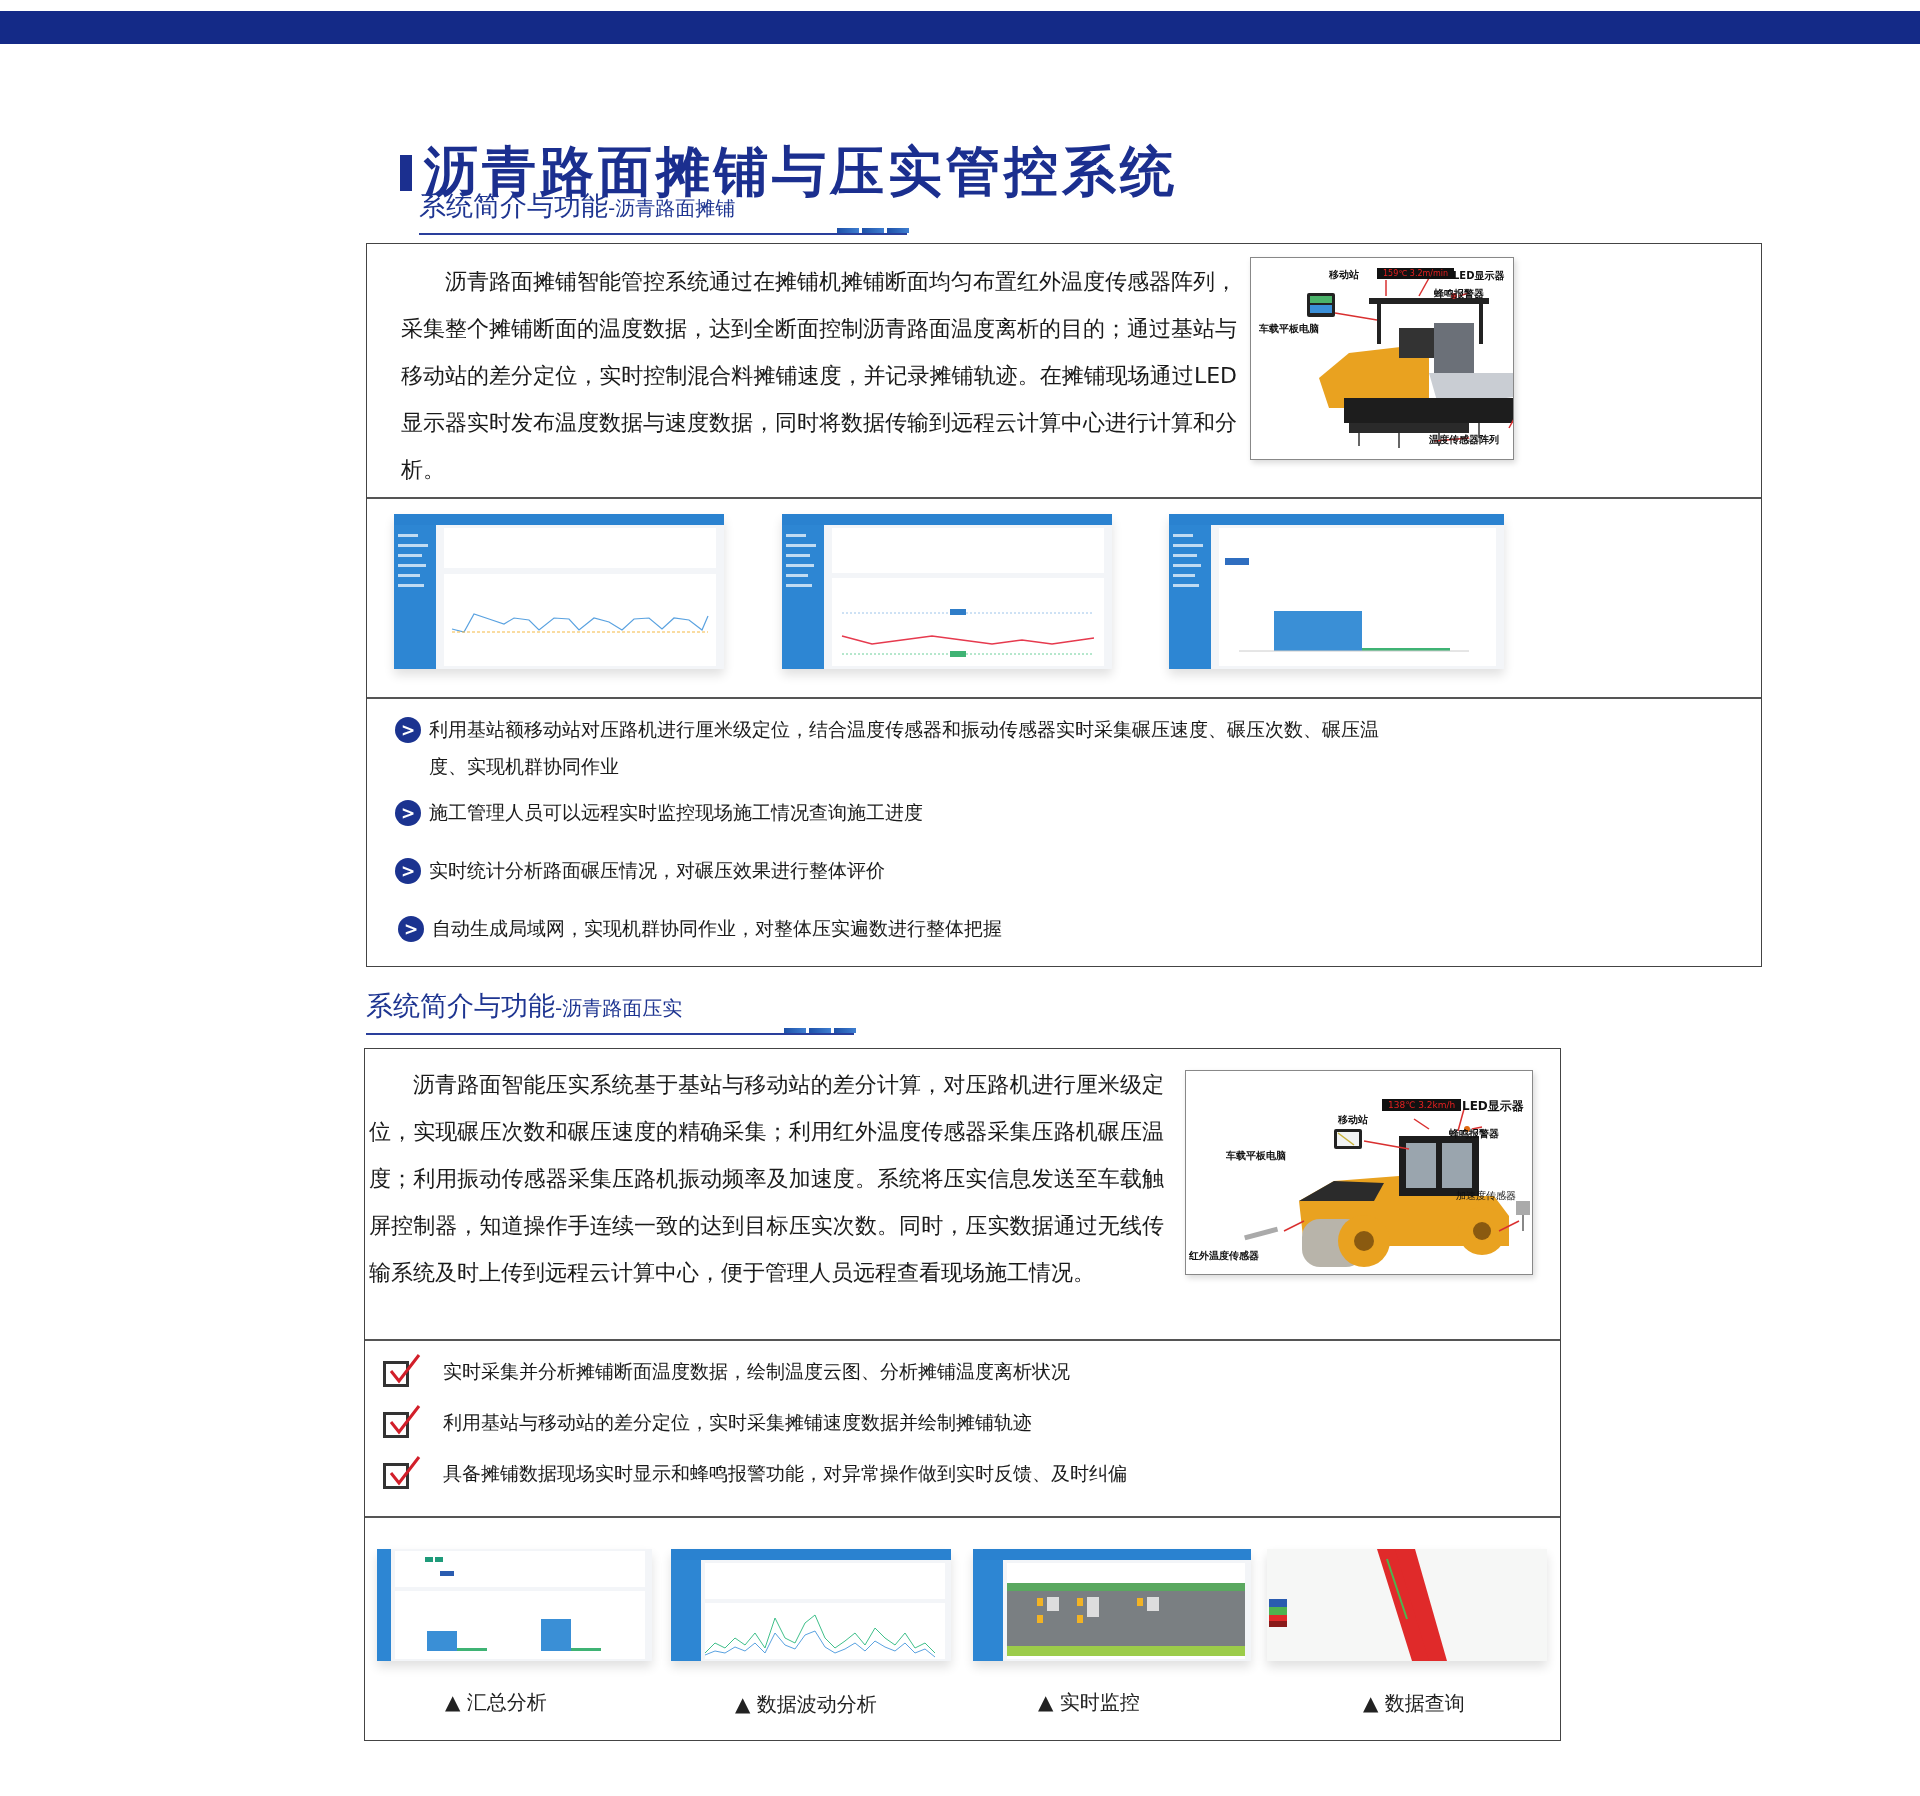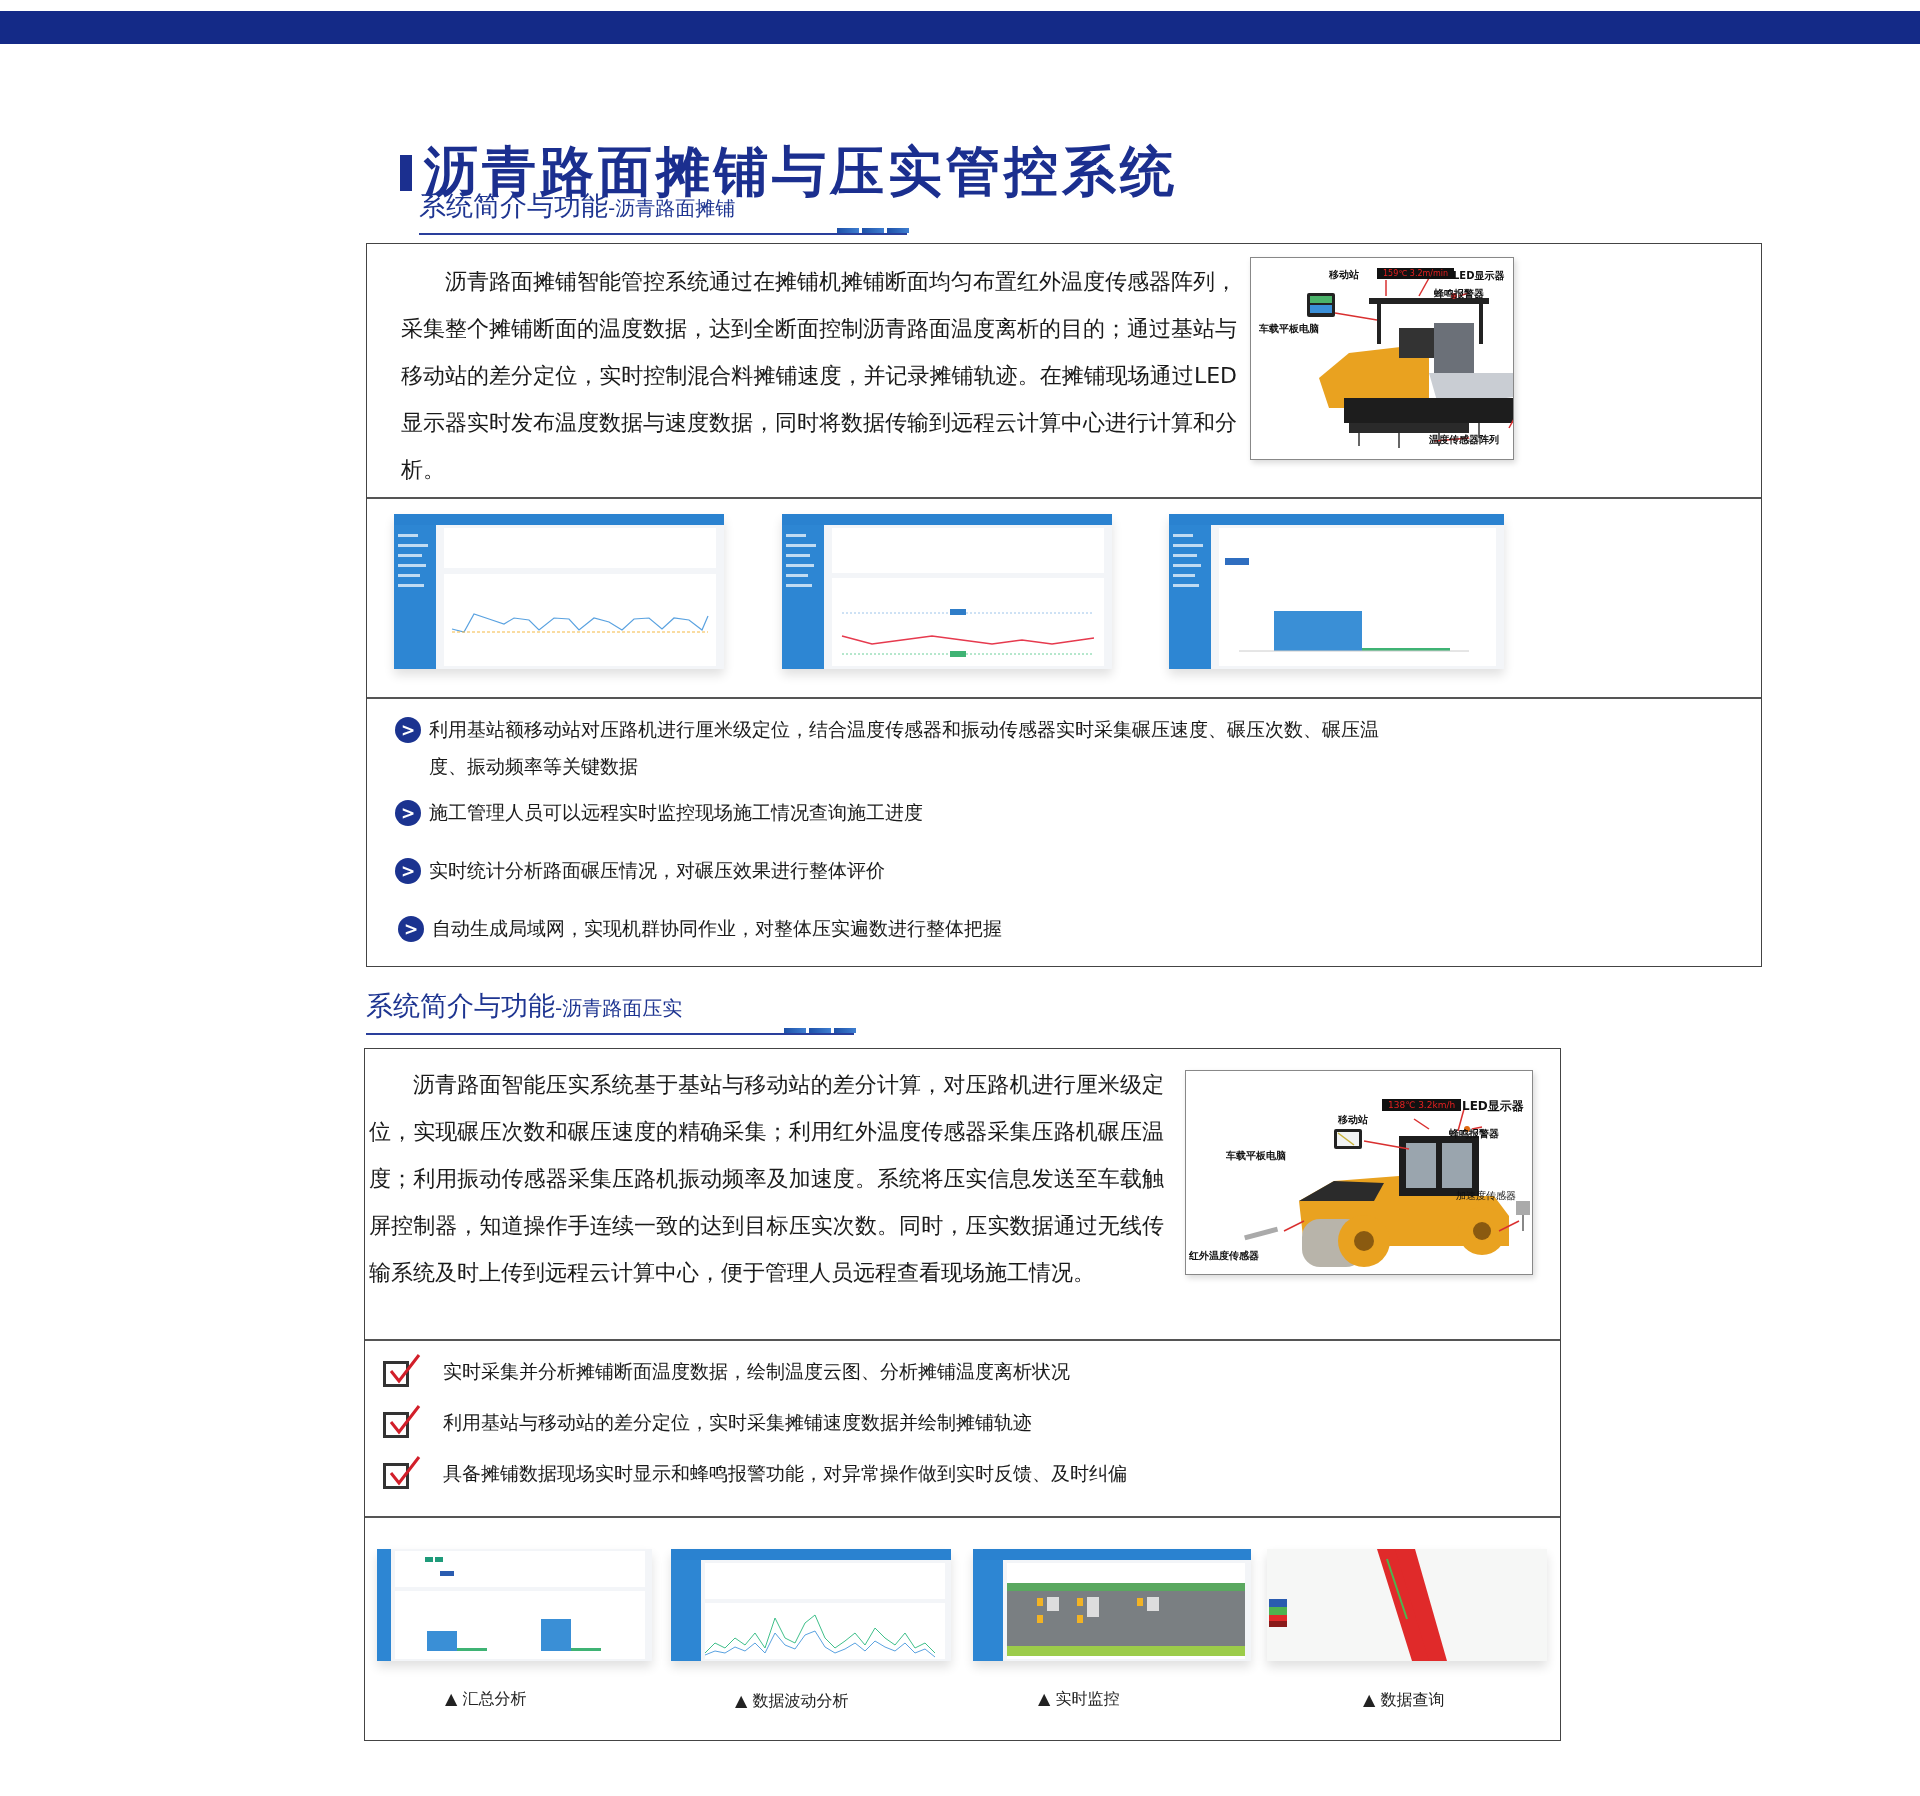--- a/index.html
+++ b/index.html
@@ -23,21 +23,21 @@
   .thumb .side { position: absolute; left: 0; top: 0; bottom: 0; width: 42px; background: #2d86d3; }
   .thumb .top { position: absolute; left: 0; right: 0; top: 0; height: 11px; background: #2a82d0; }
   .thumb .sidebar-line { position: absolute; left: 4px; height: 3px; background: rgba(255,255,255,0.7); }
   .thumb .panel { position: absolute; background: #fff; }
   .bullet { position: absolute; display: flex; align-items: flex-start; font-size: 19px; line-height: 37px; color: #1a1a1a; }
   .chev { width: 26px; height: 26px; border-radius: 50%; background: #1b3390; color: #fff; font-size: 17px; font-weight: bold; display: flex; align-items: center; justify-content: center; margin-right: 8px; margin-top: 6px; flex-shrink: 0; }
   .check { position: absolute; display: flex; align-items: center; font-size: 19px; color: #1a1a1a; }
   .checkbox { width: 34px; height: 30px; position: relative; margin-right: 26px; }
   .checkbox .sq { position: absolute; left: 0; top: 4px; width: 26px; height: 26px; border: 3px solid #333; }
   .checkbox svg { position: absolute; left: 4px; top: -4px; }
-  .caption { position: absolute; font-size: 16px; color: #222; white-space: nowrap; }
+  .caption { position: absolute; font-size: 20px; color: #222; white-space: nowrap; }
 </style>
 </head>
 <body>
 
 <div class="banner"></div>
 
 <div class="page-title">
   <span class="bar"></span>
   <span>沥青路面摊铺与压实管控系统</span>
 </div>
@@ -148,21 +148,21 @@
           <rect x="143" y="120" width="88" height="3" fill="#3fb374"></rect>
           <line x1="20" y1="123" x2="250" y2="123" stroke="#ccc"></line>
         </svg>
     </div>
   </div>
 
   <div class="hr" style="top:453px;"></div>
 
   <div class="bullet" style="left:28px; top:467px; width:1020px;">
     <span class="chev">&gt;</span>
-    <span>利用基站额移动站对压路机进行厘米级定位，结合温度传感器和振动传感器实时采集碾压速度、碾压次数、碾压温度、振动频率等关键数据</span>
+    <span>利用基站额移动站对压路机进行厘米级定位，结合温度传感器和振动传感器实时采集碾压速度、碾压次数、碾压温度、实现机群协同作业</span>
   </div>
   <div class="bullet" style="left:28px; top:550px;">
     <span class="chev">&gt;</span>
     <span>施工管理人员可以远程实时监控现场施工情况查询施工进度</span>
   </div>
   <div class="bullet" style="left:28px; top:608px;">
     <span class="chev">&gt;</span>
     <span>实时统计分析路面碾压情况，对碾压效果进行整体评价</span>
   </div>
   <div class="bullet" style="left:31px; top:666px;">

